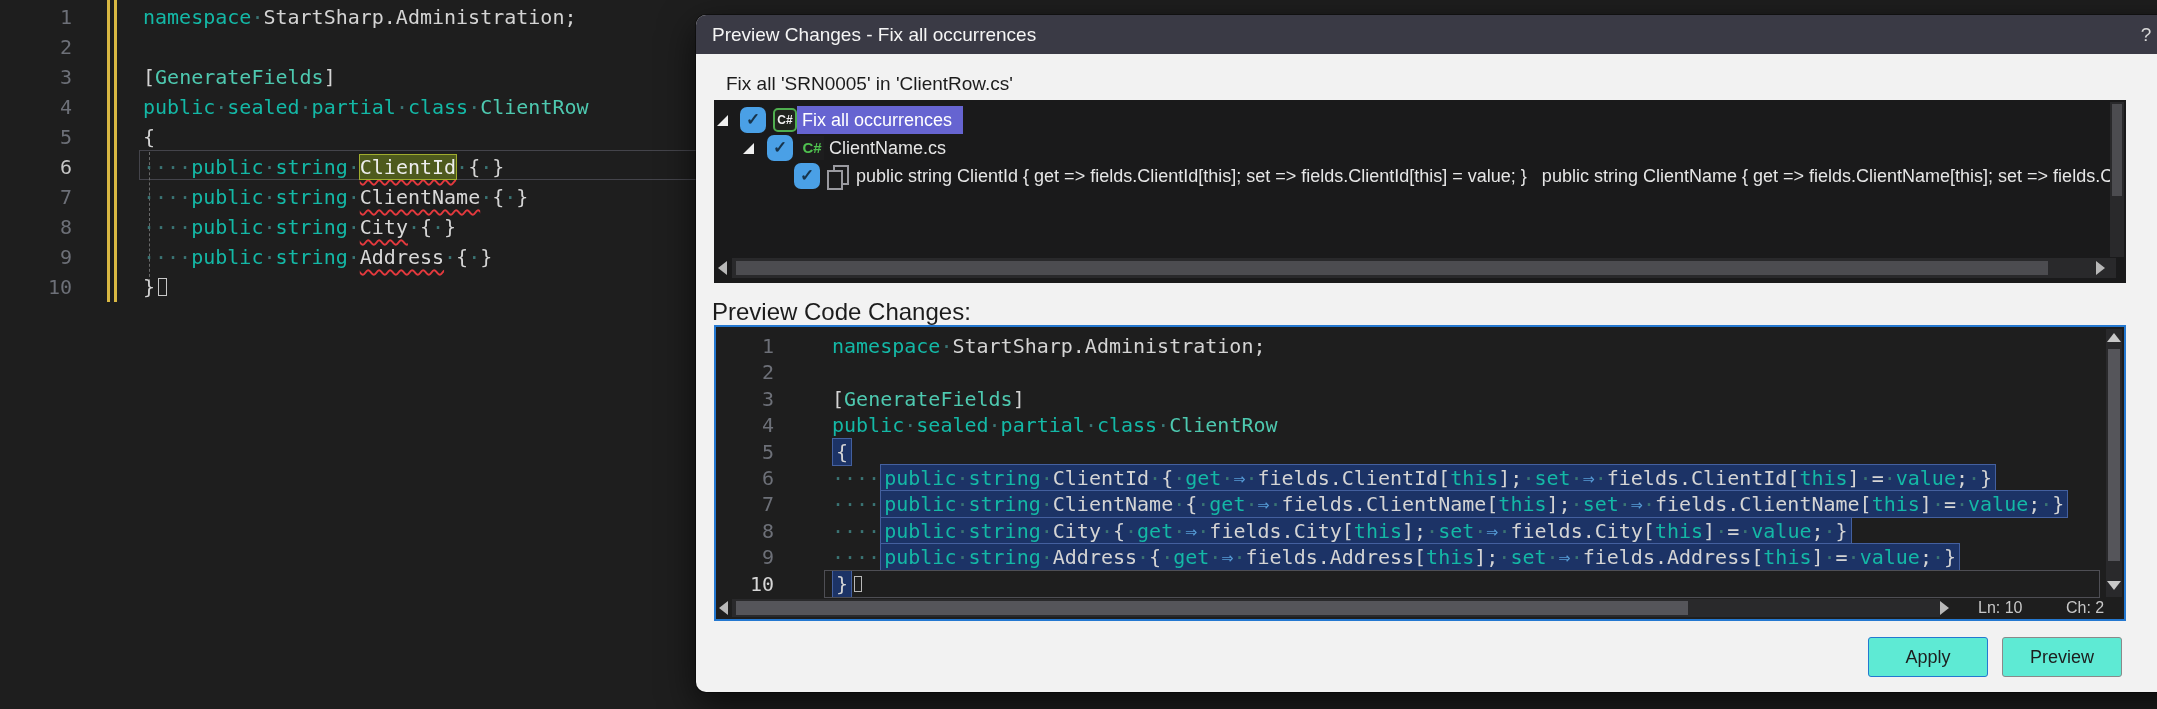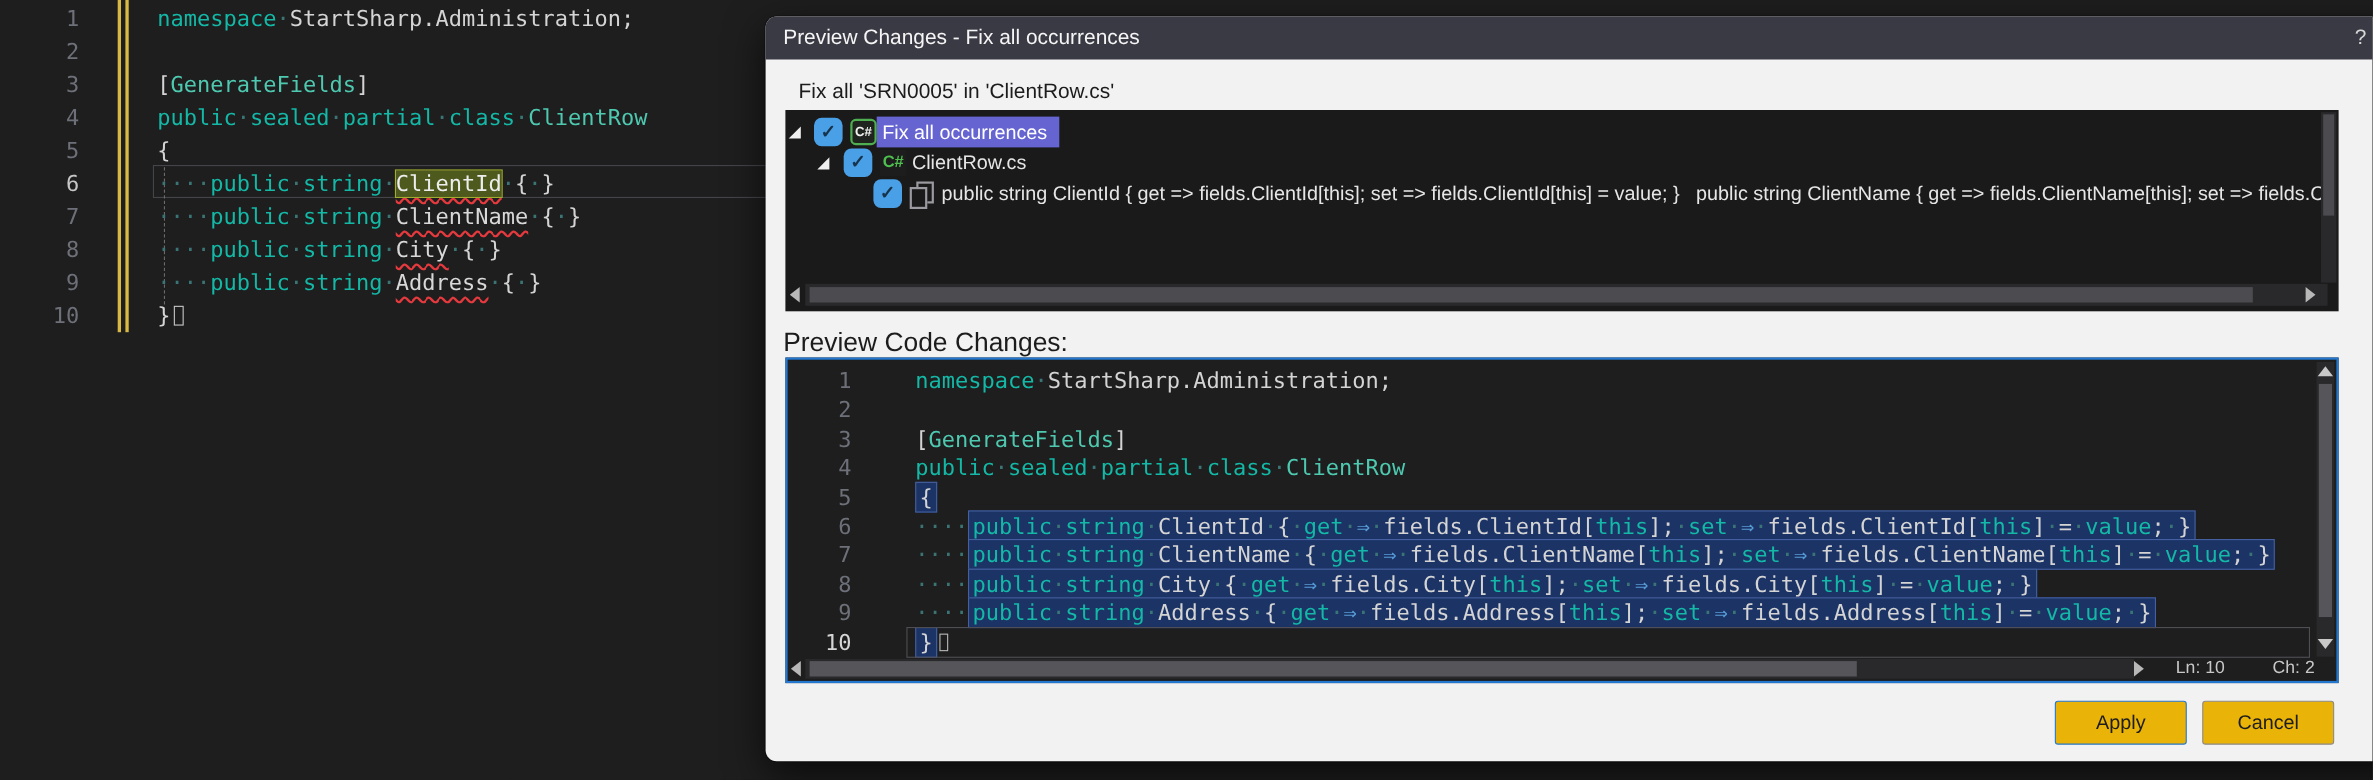--- a/index.html
+++ b/index.html
@@ -78,21 +78,21 @@
   .pv-row { position:absolute; left:0; height:27px; font:20px/27px "DejaVu Sans Mono", monospace; white-space:pre; }
   .pv-num { position:absolute; left:0; width:58px; text-align:right; color:#6d7078; }
   .pv-num.cur { color:#d6d6d6; }
   .pv-code { position:absolute; left:116px; }
   .hl-box { background:#1c3366; border:1px solid #44609f; padding:1px 3px; }
   #pv-cur-box { position:absolute; left:108px; width:1276px; height:28px; border:1px solid #4e4e54; }
   .pv-caret { display:inline-block; width:8px; height:16px; border:1px solid #b9b9b9; margin-left:2px; vertical-align:-1px; }
   .pv-status { position:absolute; top:272px; height:18px; line-height:18px; font-size:16px; color:#c8c8c8; }
 
   
-  .btn { position:absolute; top:622px; width:120px; height:40px; background:#eab308; border-radius:3px;
+  .btn { position:absolute; top:622px; width:120px; height:40px; background:#5eead4; border-radius:3px;
     font-size:18px; color:#1d1d1d; text-align:center; line-height:38px; cursor:default; }
   #apply-btn { left:1172px; border:1px solid #2478d0; }
   #cancel-btn { left:1306px; border:1px solid #8a8a8a; }
   #resize-grip { position:absolute; right:3px; bottom:3px; width:20px; height:20px;
     background: repeating-linear-gradient(135deg, #b9b9b9 0 2px, transparent 2px 7px);
     clip-path: polygon(100% 0, 100% 100%, 0 100%); }
 </style>
 </head>
 <body>
 
@@ -131,21 +131,21 @@
             <div class="tree-sel" style="left: 83px; width: 166px;"></div>
             <span class="exp" style="left: 3px;"></span>
             <span class="cb" style="left: 26px;">✓</span>
             <span class="ic-badge" style="left: 59px;">C#</span>
             <span class="tree-label" style="left: 88px; width: 1308px; color: rgb(255, 255, 255);">Fix all occurrences</span>
           </div>
           <div class="tree-row" style="top: 34px;">
             <span class="exp" style="left: 29px;"></span>
             <span class="cb" style="left: 53px;">✓</span>
             <span class="ic-file" style="left: 86px;">C#</span>
-            <span class="tree-label" style="left: 115px; width: 1281px;">ClientRow.cs</span>
+            <span class="tree-label" style="left: 115px; width: 1281px;">ClientName.cs</span>
           </div>
           <div class="tree-row" style="top: 62px;">
             <span class="cb" style="left: 80px;">✓</span>
             <span class="ic-change" style="left: 113px;"></span>
             <span class="tree-label" style="left: 142px; width: 1254px;">public string ClientId { get =&gt; fields.ClientId[this]; set =&gt; fields.ClientId[this] = value; }   public string ClientName { get =&gt; fields.ClientName[this]; set =&gt; fields.Clie</span>
           </div>
         </div>
 
       <div class="sb-track" style="left:1396px; top:2px; width:14px; height:155px;">
         <div class="sb-thumb" style="left:2px; top:2px; width:10px; height:92px;"></div>
@@ -186,16 +186,16 @@
         <div class="sb-track" style="left:16px; top:0; width:1208px; height:18px;"></div>
         <div class="sb-thumb" style="left:20px; top:2px; width:952px; height:14px; background:#55555a;"></div>
         <span class="tri tri-r" style="left:1224px; top:2px;"></span>
       </div>
       <span class="pv-status" style="left:1262px;">Ln: 10</span>
       <span class="pv-status" style="left:1350px;text-align:center;">Ch: 2</span>
     <div id="pv-cur-box" style="position: absolute; left: 108px; top: 242.6px; width: 1276px; height: 28px; border: 1px solid rgb(78, 78, 84);"></div>
       </div>
 
     <div id="apply-btn" class="btn">Apply</div>
-    <div id="cancel-btn" class="btn">Cancel</div>
+    <div id="cancel-btn" class="btn">Preview</div>
     <div id="resize-grip"></div>
   </div>
 </div>
 
 </body></html>

